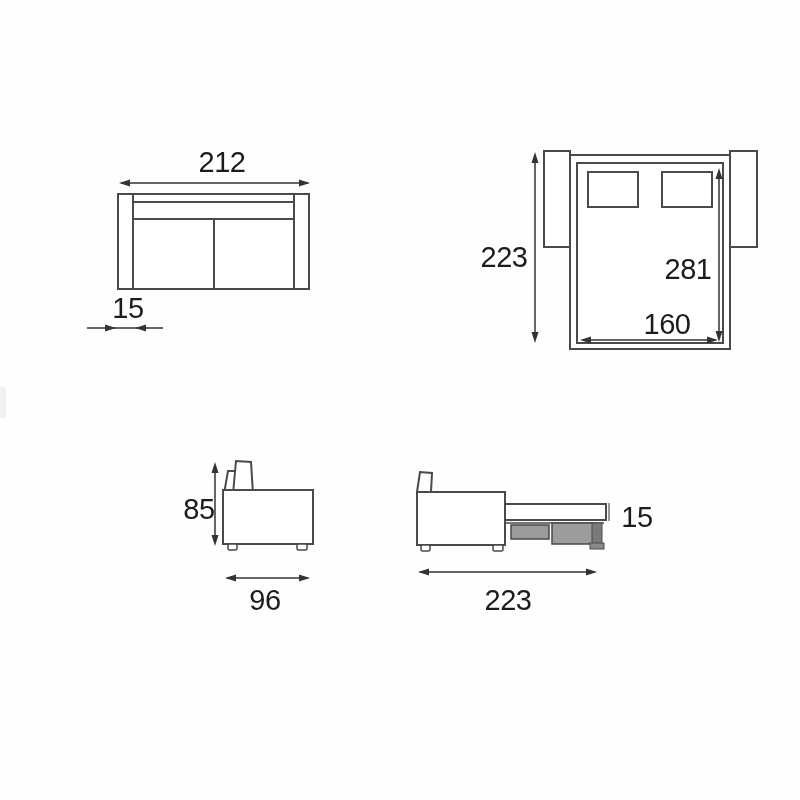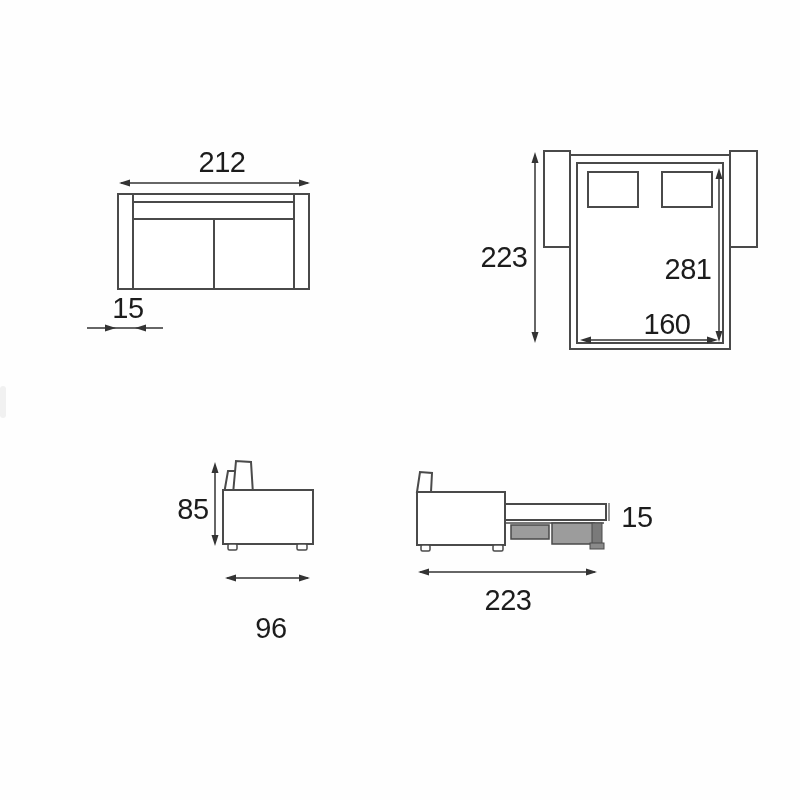--- a/index.html
+++ b/index.html
@@ -135,21 +135,21 @@
   <span class="dim-label" style="left:222px; top:162px;">212</span>
 
   <span class="dim-label" style="left:128px; top:308px;">15</span>
 
   <span class="dim-label" style="left:504px; top:257px;">223</span>
 
   <span class="dim-label" style="left:688px; top:269px;">281</span>
 
   <span class="dim-label" style="left:652px; top:324px;margin-left:15px;">160</span>
 
-  <span class="dim-label" style="left:193px; top:509px;">85</span>
+  <span class="dim-label" style="left:199px; top:509px;">85</span>
 
-  <span class="dim-label" style="left:271px; top:600px;margin-top:28px;">96</span>
+  <span class="dim-label" style="left:265px; top:600px;">96</span>
 
   <span class="dim-label" style="left:508px; top:600px;">223</span>
 
   <span class="dim-label" style="left:637px; top:517px;">15</span>
 
 </div>
 
 </body></html>

